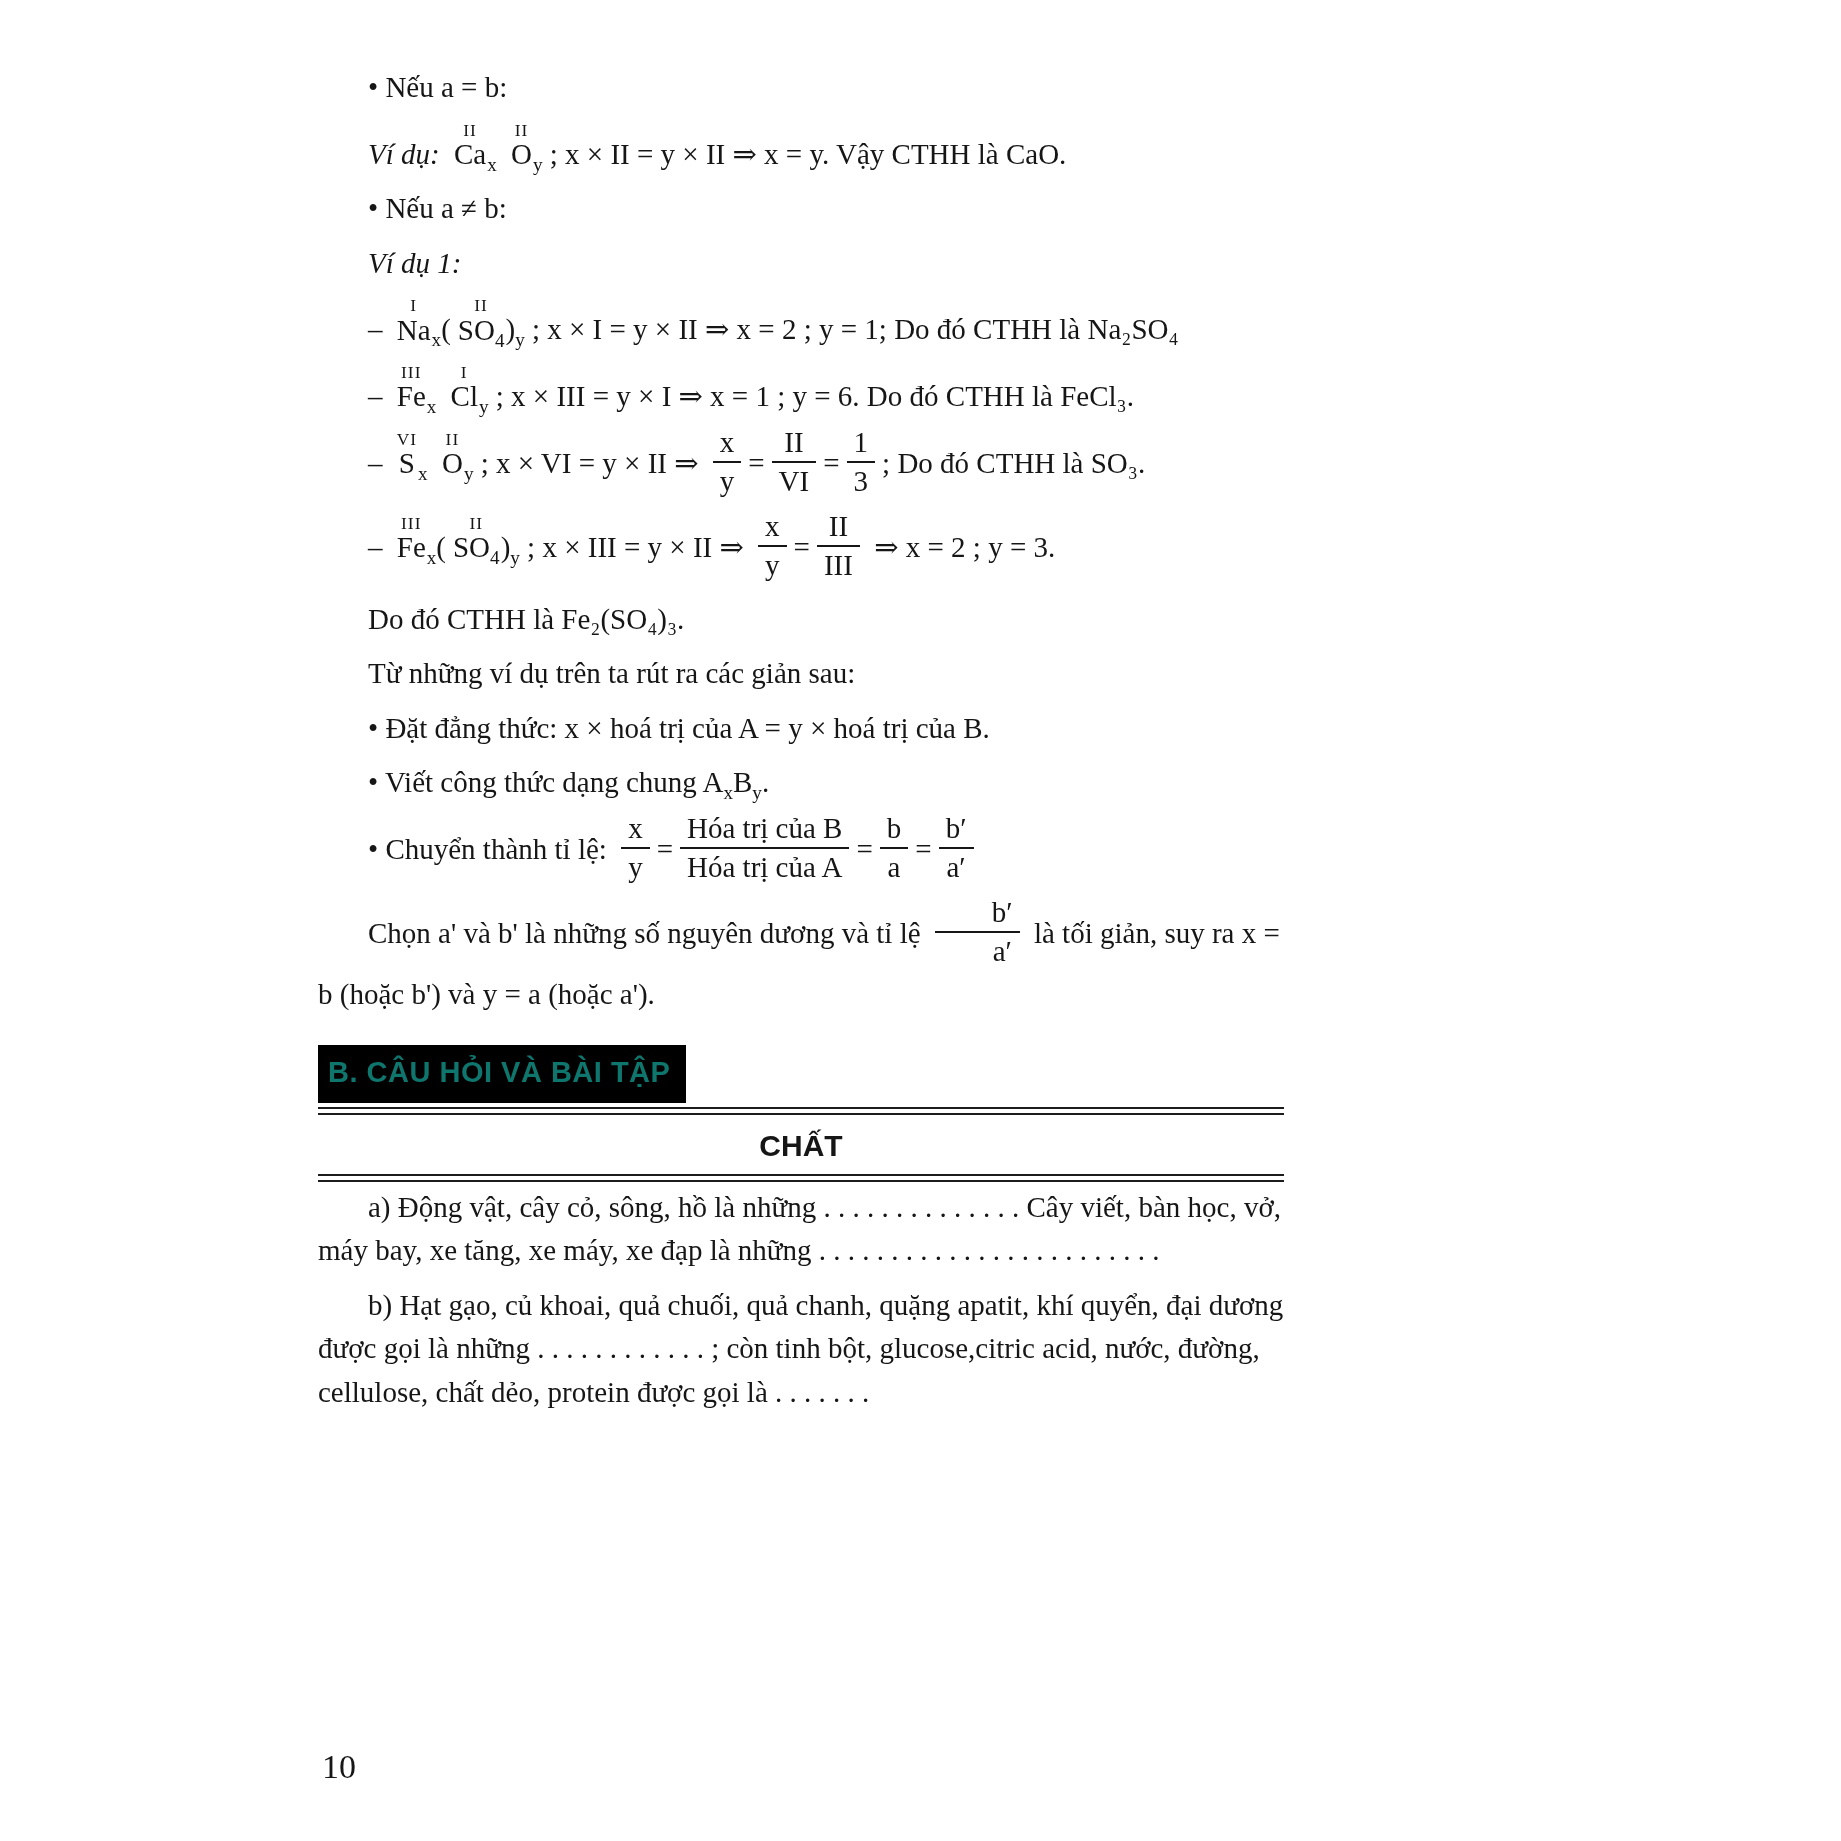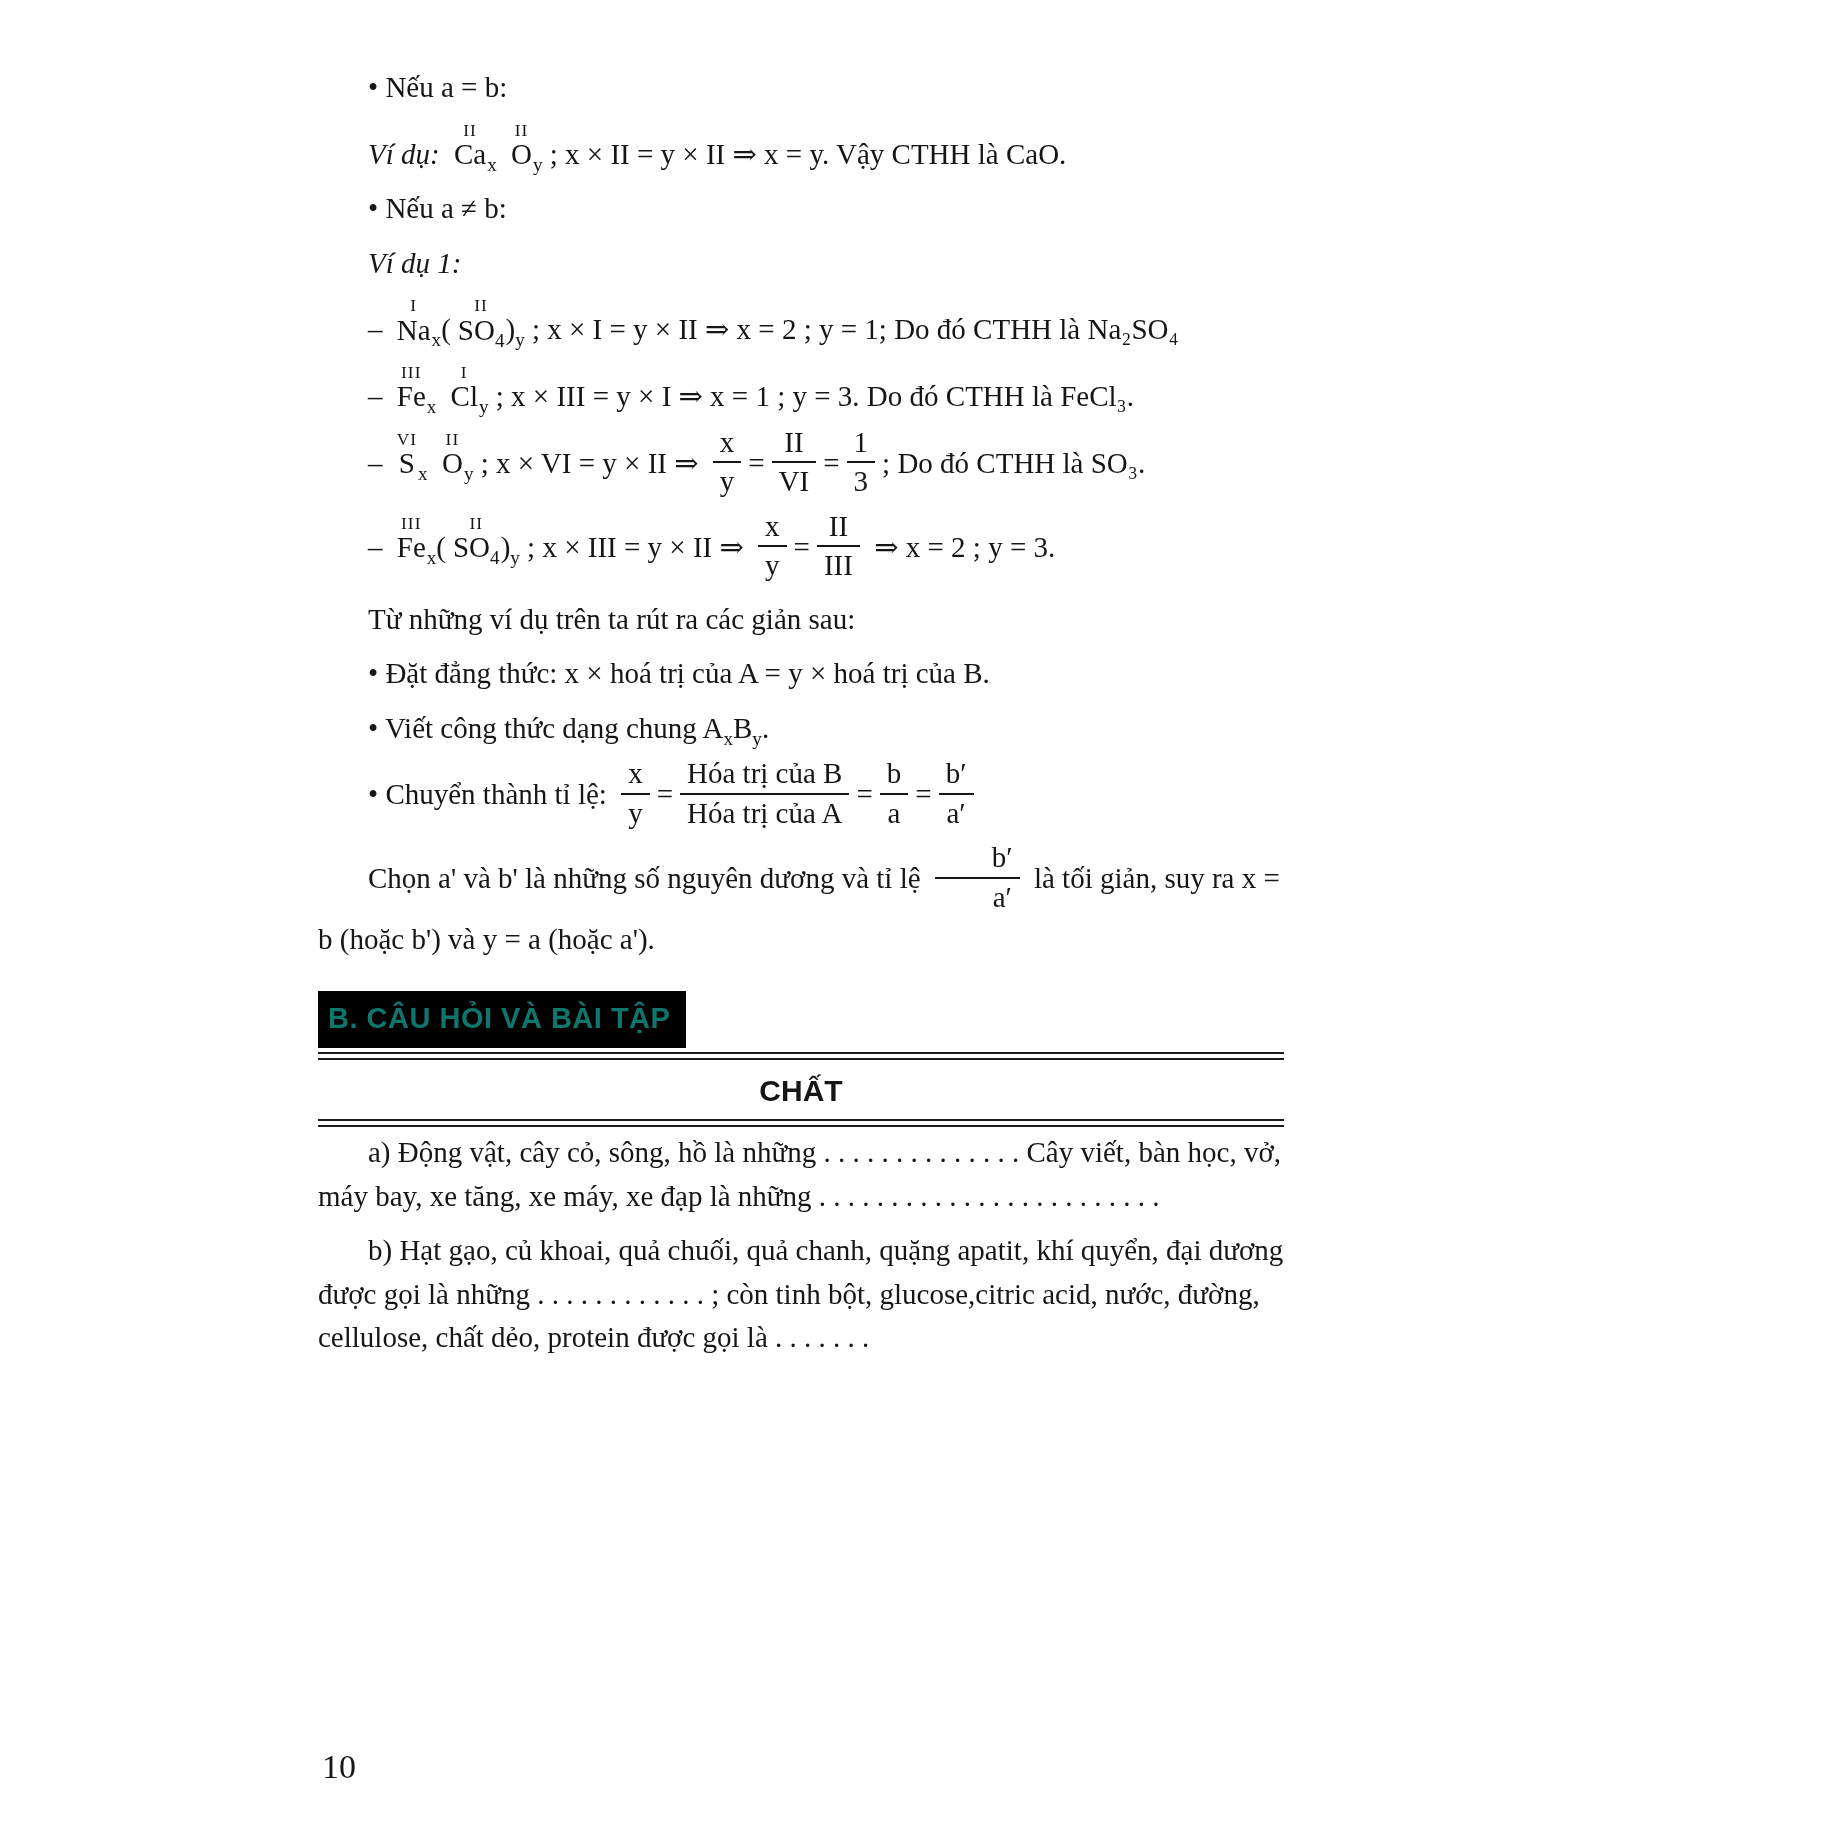--- a/index.html
+++ b/index.html
@@ -68,27 +68,28 @@
   <p class="ln ind">• Nếu a = b:</p>
 
   <p class="ln fml"><span class="it">Ví dụ:</span> <span class="stk"><span class="v">II</span><span class="b">Ca</span></span><sub class="sb">x</sub> <span class="stk"><span class="v">II</span><span class="b">O</span></span><sub class="sb">y</sub> <span>; x × II = y × II ⇒ x = y. Vậy CTHH là CaO.</span></p>
 
   <p class="ln ind">• Nếu a ≠ b:</p>
 
   <p class="ln fml it">Ví dụ 1:</p>
 
   <p class="ln fml"><span>–</span> <span class="stk"><span class="v">I</span><span class="b">Na</span></span><sub class="sb">x</sub><span>(</span><span class="stk"><span class="v">II</span><span class="b"><span>SO</span><sub class="sb">4</sub></span></span><span>)</span><sub class="sb">y</sub> <span>; x × I = y × II ⇒ x = 2 ; y = 1; Do đó CTHH là Na₂SO₄</span></p>
 
-  <p class="ln fml"><span>–</span> <span class="stk"><span class="v">III</span><span class="b">Fe</span></span><sub class="sb">x</sub> <span class="stk"><span class="v">I</span><span class="b">Cl</span></span><sub class="sb">y</sub> <span>; x × III = y × I ⇒ x = 1 ; y = 3. Do đó CTHH là FeCl₃.</span></p>
+  <p class="ln fml"><span>–</span> <span class="stk"><span class="v">III</span><span class="b">Fe</span></span><sub class="sb">x</sub> <span class="stk"><span class="v">I</span><span class="b">Cl</span></span><sub class="sb">y</sub> <span>; x × III = y × I ⇒ x = 1 ; y = 6. Do đó CTHH là FeCl₃.</span></p>
 
 
   <p class="ln fml"><span>–</span> <span class="stk"><span class="v">VI</span><span class="b">S</span></span><sub class="sb">x</sub> <span class="stk"><span class="v">II</span><span class="b">O</span></span><sub class="sb">y</sub> <span>; x × VI = y × II ⇒</span> <span class="frac"><span class="fn">x</span><span class="fd">y</span></span><span>=</span><span class="frac"><span class="fn">II</span><span class="fd">VI</span></span><span>=</span><span class="frac"><span class="fn">1</span><span class="fd">3</span></span><span>; Do đó CTHH là SO₃.</span></p>
 
   <p class="ln fml"><span>–</span> <span class="stk"><span class="v">III</span><span class="b">Fe</span></span><sub class="sb">x</sub><span>(</span><span class="stk"><span class="v">II</span><span class="b"><span>SO</span><sub class="sb">4</sub></span></span><span>)</span><sub class="sb">y</sub> <span>; x × III = y × II ⇒</span> <span class="frac"><span class="fn">x</span><span class="fd">y</span></span><span>=</span><span class="frac"><span class="fn">II</span><span class="fd">III</span></span> <span>⇒ x = 2 ; y = 3.</span></p>
 
+  <p class="ln ind">Do đó CTHH là Fe₂(SO₄)₃.</p>
 
   <p class="ln ind">Từ những ví dụ trên ta rút ra các giản sau:</p>
 
   <p class="ln fml">• Đặt đẳng thức: x × hoá trị của A = y × hoá trị của B.</p>
 
   <p class="ln fml"><span>• Viết công thức dạng chung A</span><sub class="sb">x</sub><span>B</span><sub class="sb">y</sub><span>.</span></p>
 
   <p class="ln fml"><span>• Chuyển thành tỉ lệ:</span> <span class="frac"><span class="fn">x</span><span class="fd">y</span></span><span>=</span><span class="frac"><span class="fn">Hóa trị của B</span><span class="fd">Hóa trị của A</span></span><span>=</span><span class="frac"><span class="fn">b</span><span class="fd">a</span></span><span>=</span><span class="frac"><span class="fn">b′</span><span class="fd">a′</span></span></p>
 
   <p class="ln ind"><span>Chọn a' và b' là những số nguyên dương và tỉ lệ</span> <span class="frac"><span class="fn">b′</span><span class="fd">a′</span></span> <span>là tối giản, suy ra x = b (hoặc b') và y = a (hoặc a').</span></p>

